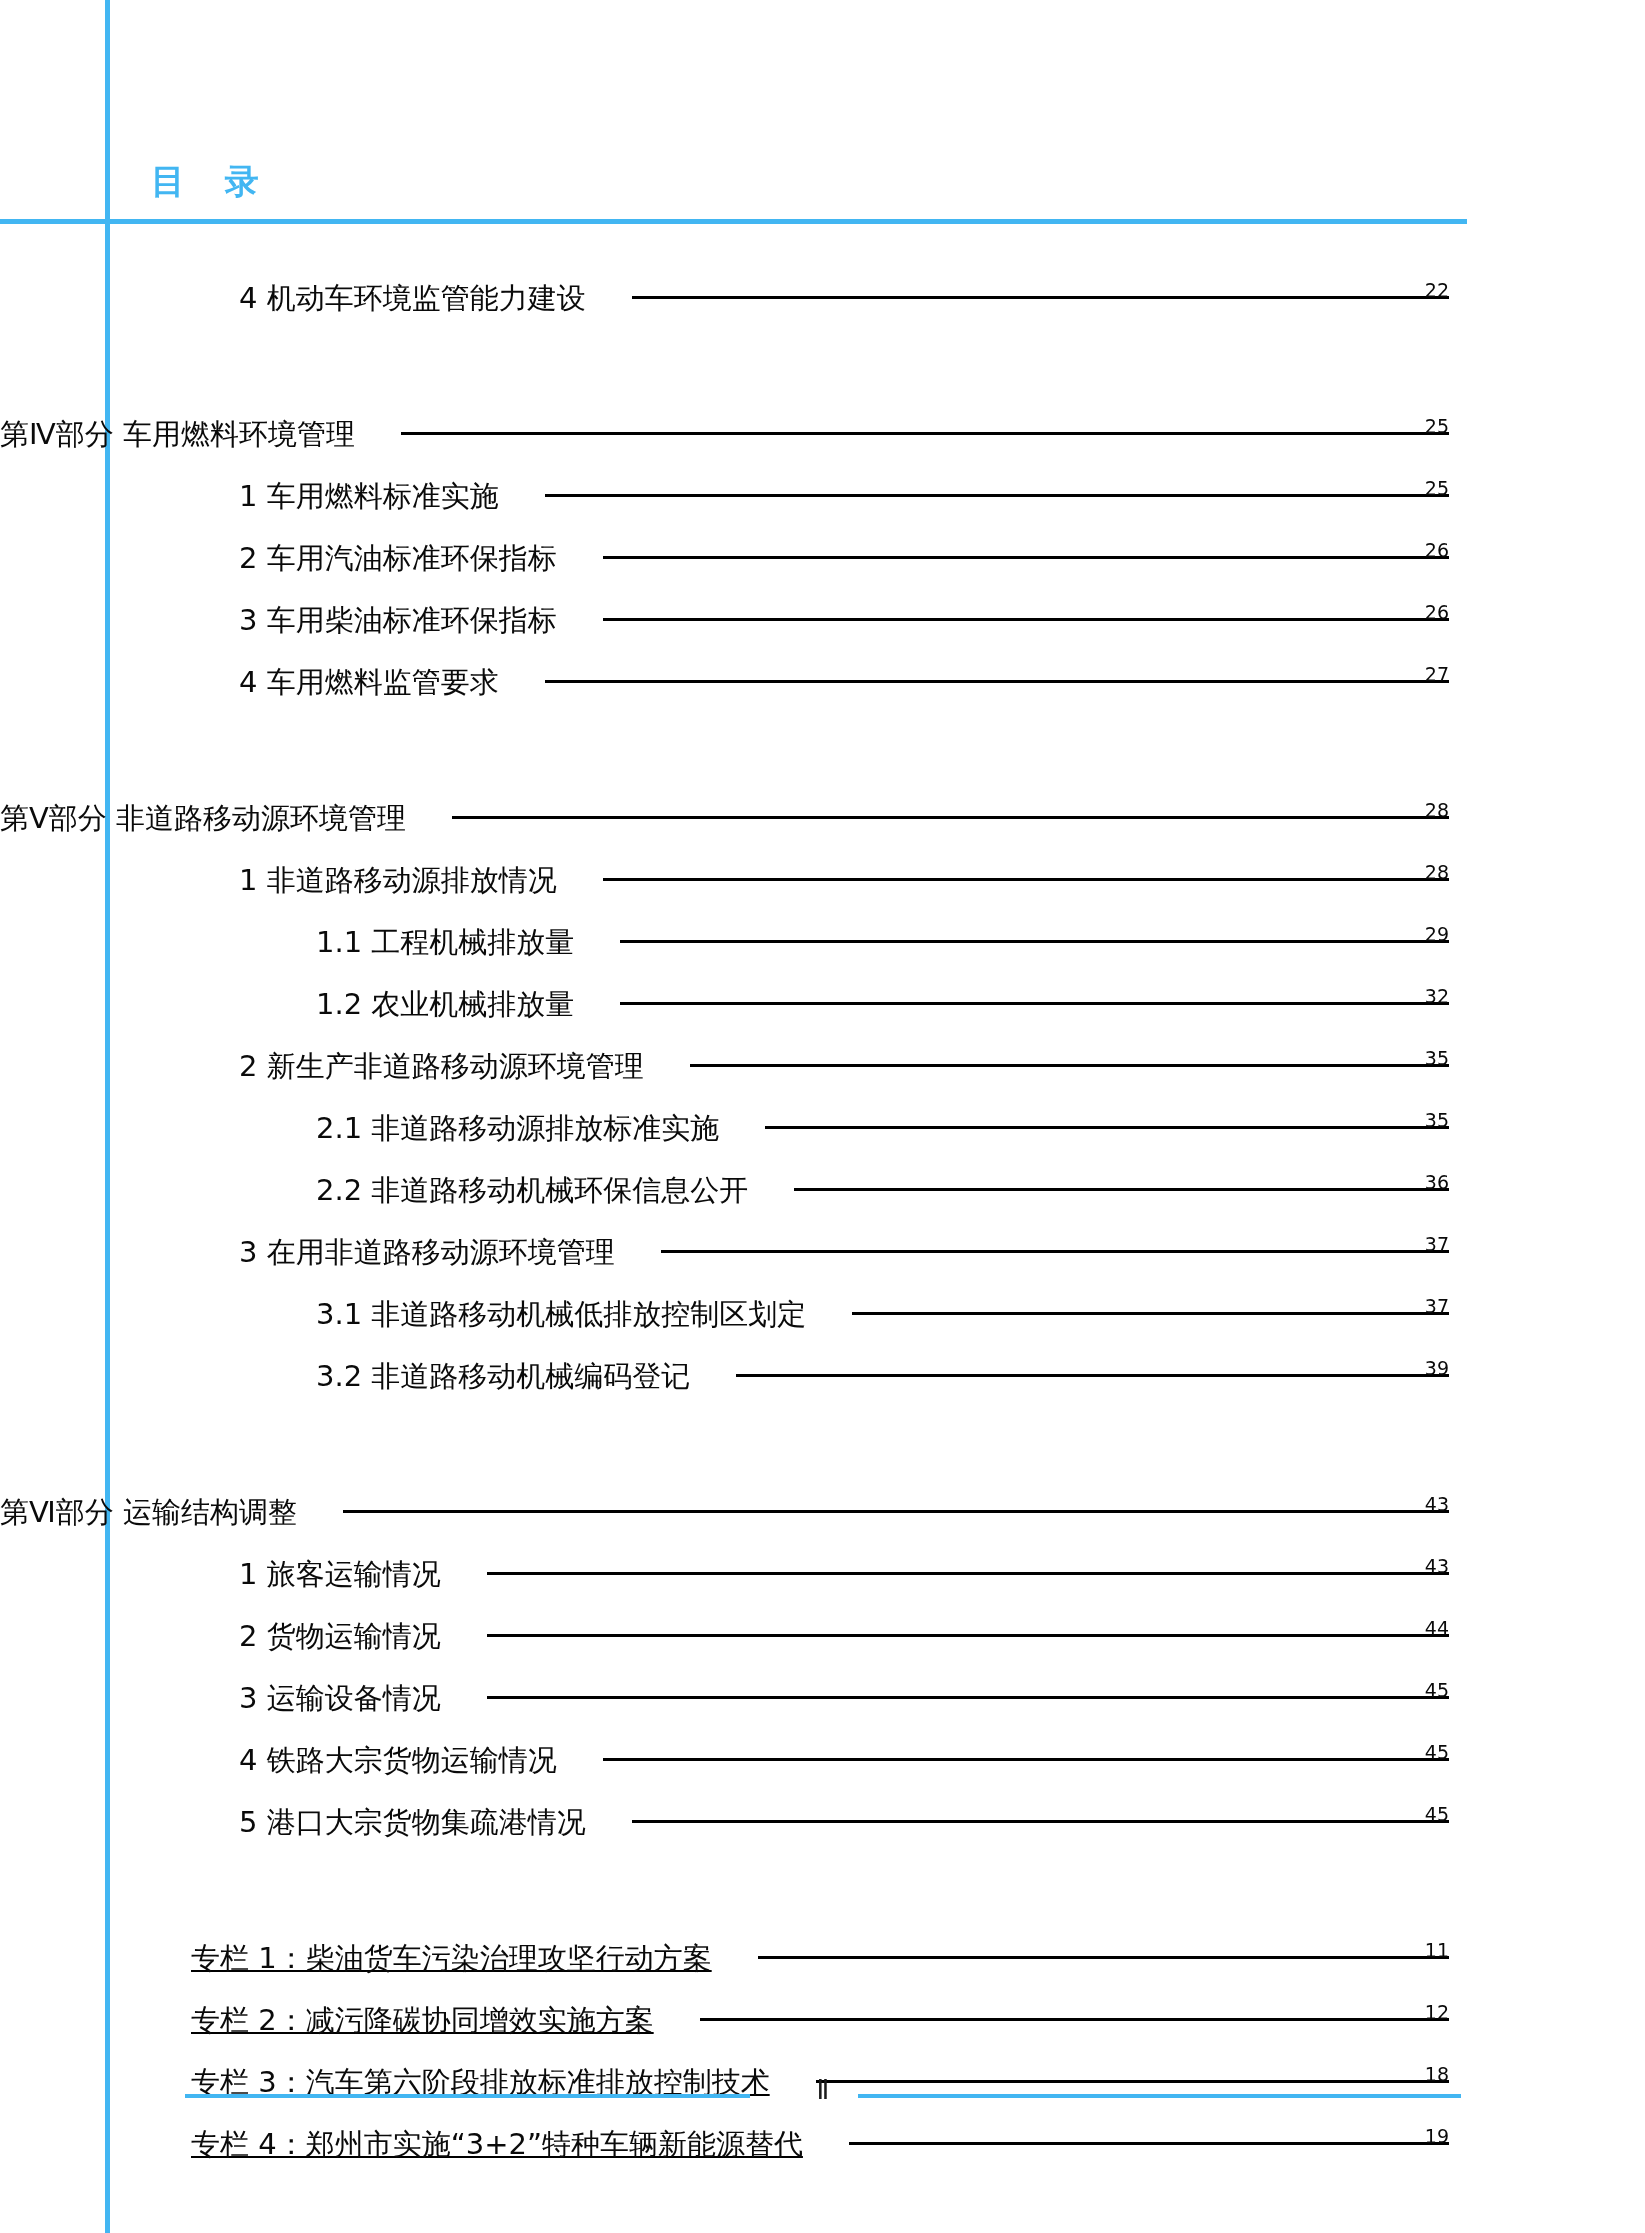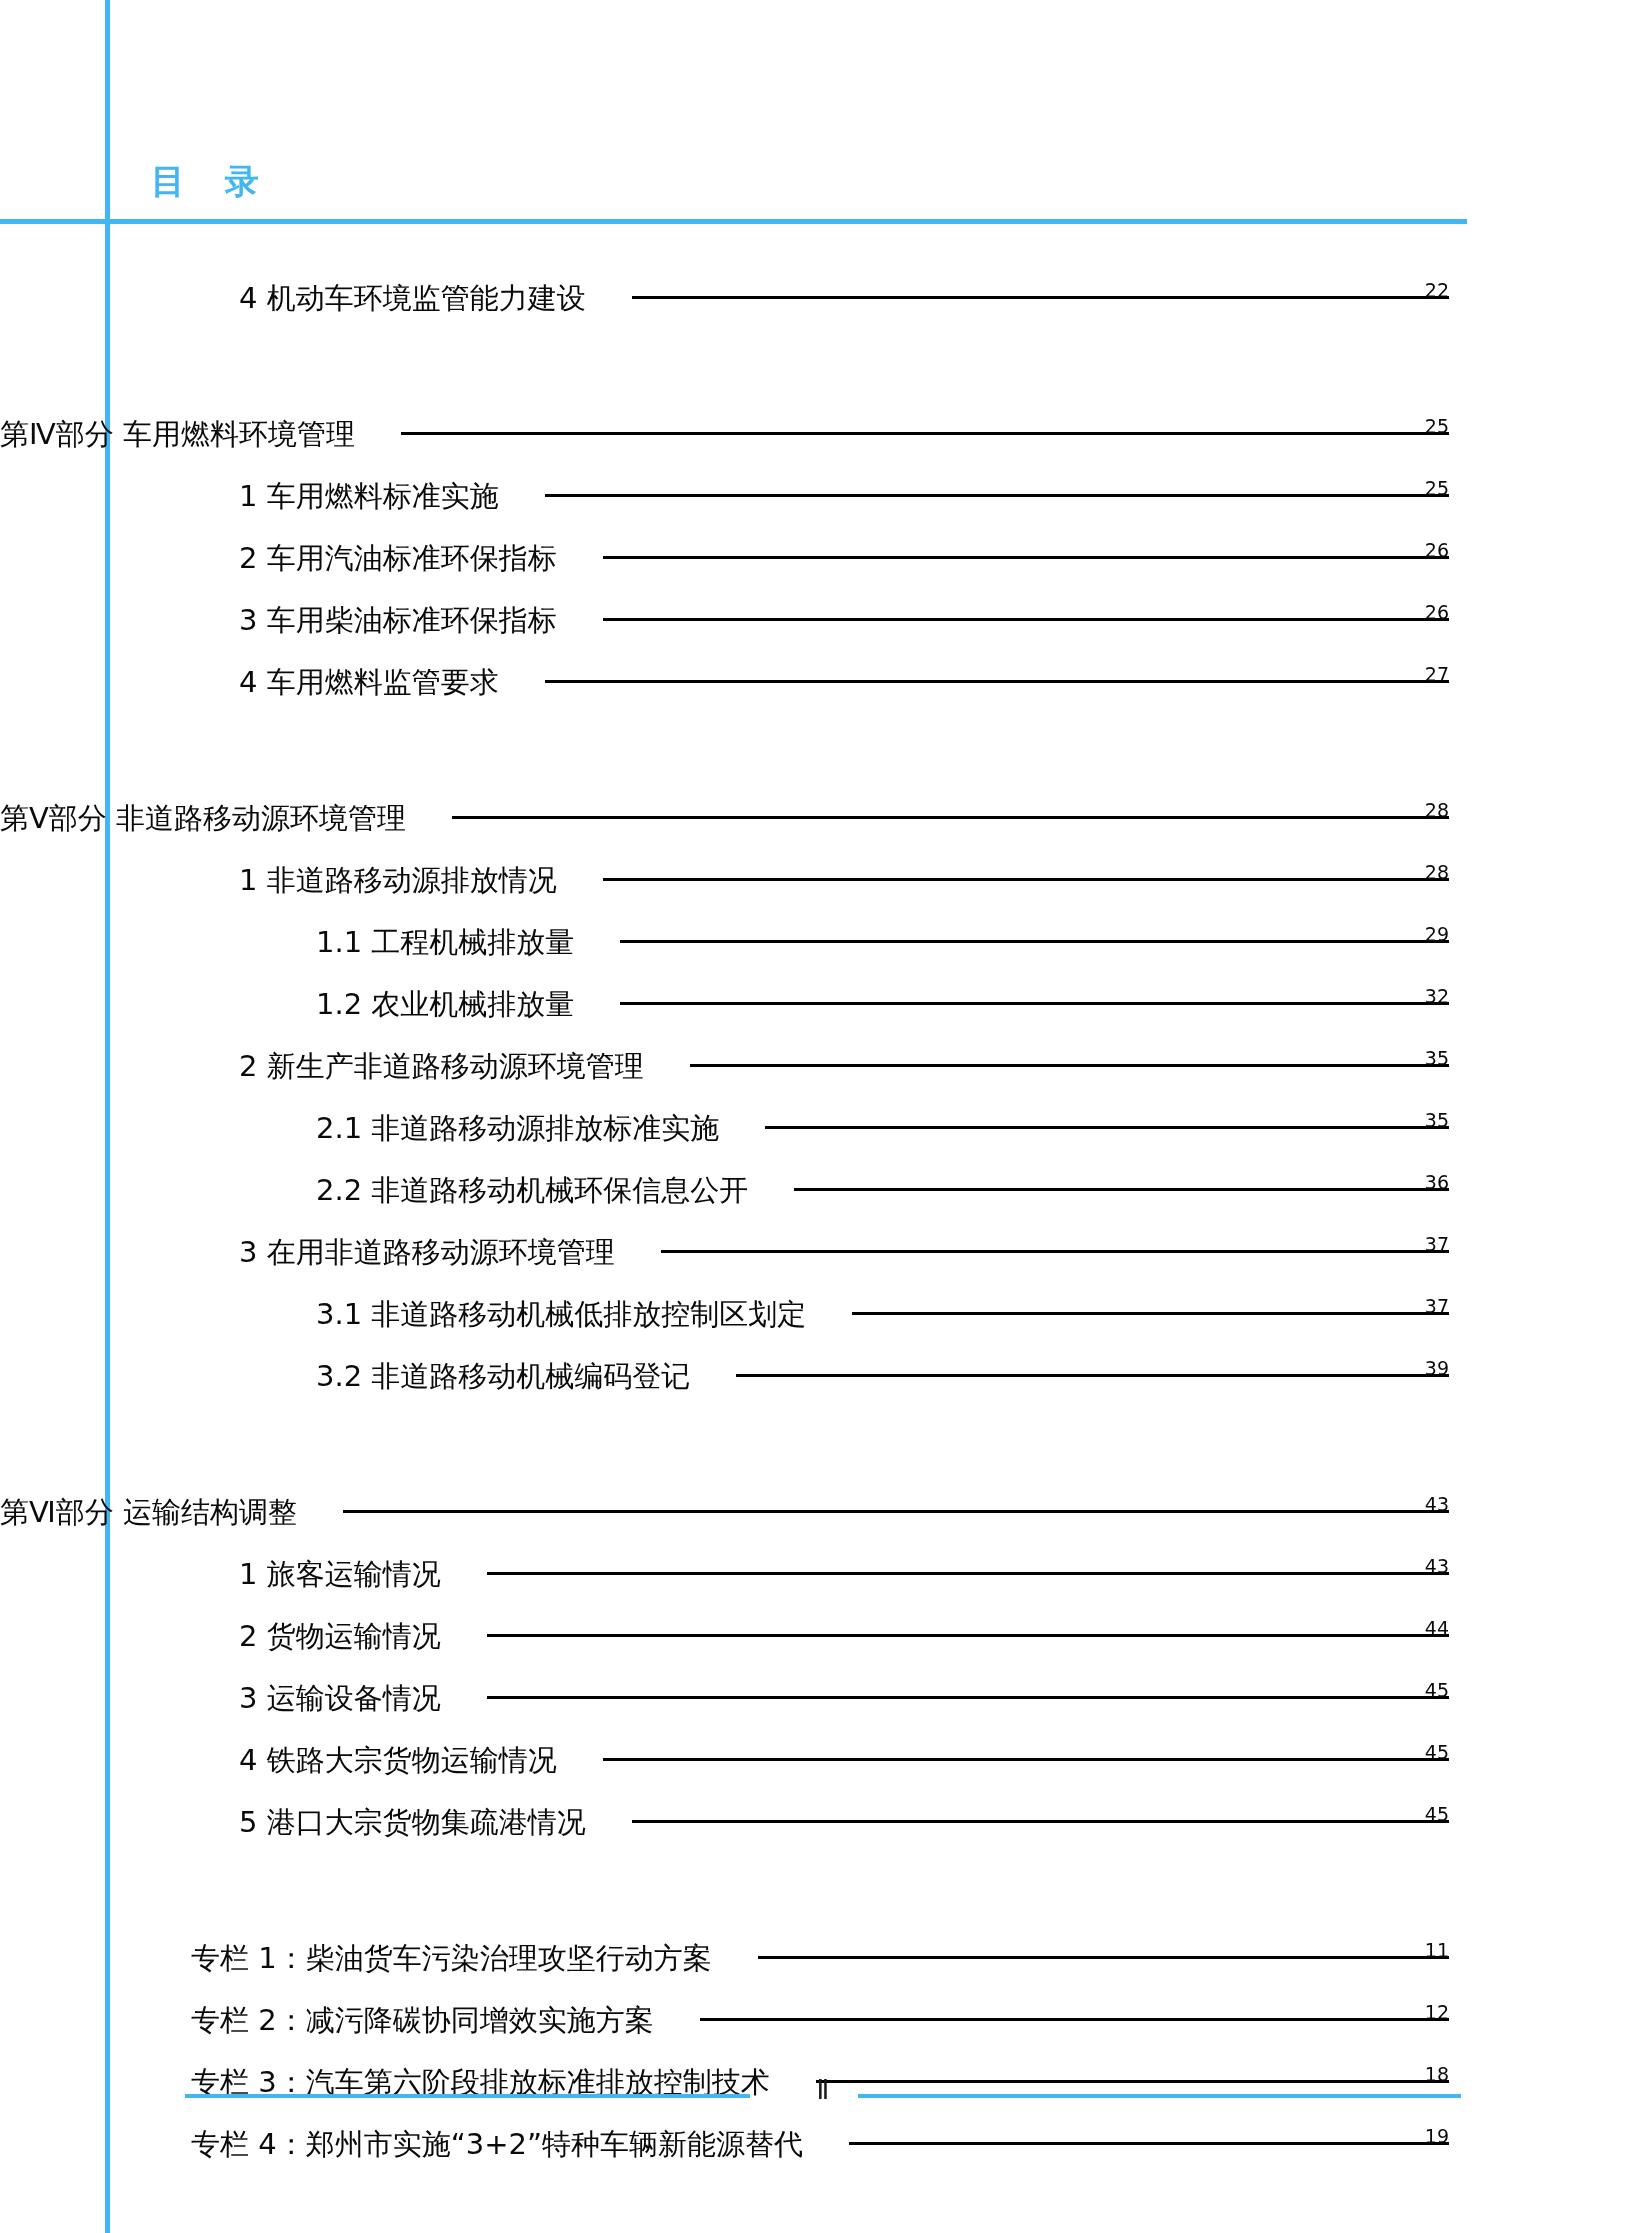--- a/index.html
+++ b/index.html
@@ -98,21 +98,21 @@
     text-align: right;
     font-size: 19px;
     color: #0a0a0a;
     font-family: "DejaVu Sans", "Liberation Sans", sans-serif;
   }
 
   
   .lvl-part  { }
   .lvl-1     { padding-left: 239px; }
   .lvl-2     { padding-left: 316px; justify-content: flex-end; }
-  .lvl-box   { padding-left: 191px; }
+  .lvl-box   { padding-left: 191px; text-decoration: underline; }
 
   
   .gap-lg { height: 74px; }
 
   
   .footer {
     position: absolute;
     left: 0px;
     top: 2075px;
     width: 1646px;

